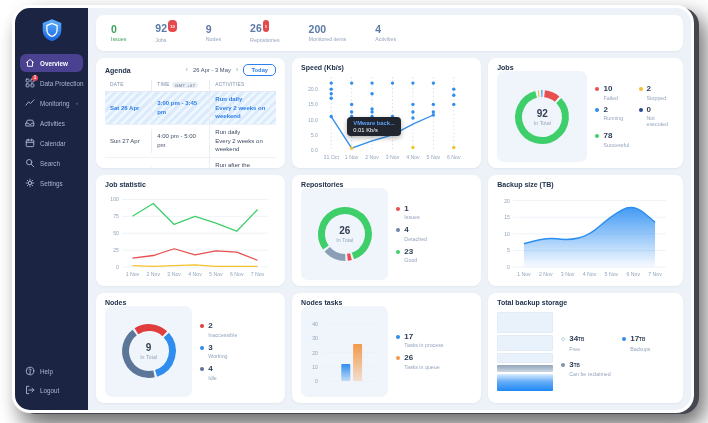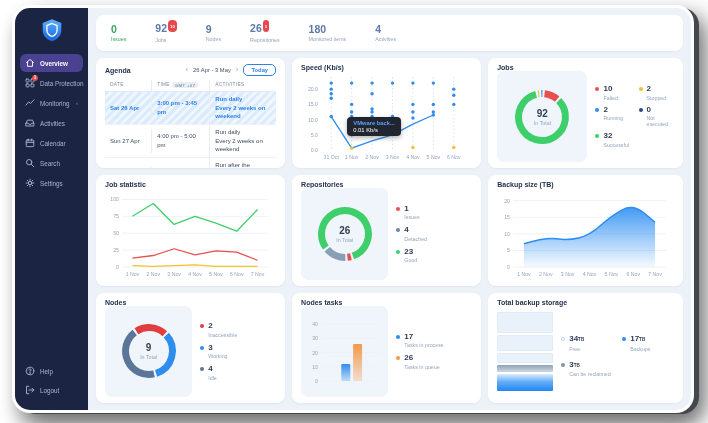--- a/index.html
+++ b/index.html
@@ -215,21 +215,21 @@
           </div>
       <div class="stat">
         <div class="st-val">9</div>
             <div class="st-lab">Nodes</div>
           </div>
       <div class="stat">
         <div class="st-val"><span>26</span><span class="st-badge">1</span></div>
         <div class="st-lab">Repositories</div>
           </div>
       <div class="stat">
-        <div class="st-val">180</div>
+        <div class="st-val">200</div>
             <div class="st-lab">Monitored items</div>
           </div>
       <div class="stat">
         <div class="st-val">4</div>
             <div class="st-lab">Activities</div>
           </div>
     </div>
 
     <div class="grid">
 
@@ -380,21 +380,21 @@
                 <div class="leg-item">
                   <span class="dot" style="background: rgb(39, 72, 143);"></span>
                   <div>
                     <div class="leg-val">0</div>
                     <div class="leg-lab">Not executed</div>
                   </div>
                 </div>
                 <div class="leg-item">
                   <span class="dot" style="background: rgb(62, 207, 107);"></span>
                   <div>
-                    <div class="leg-val">32</div>
+                    <div class="leg-val">78</div>
                     <div class="leg-lab">Successful</div>
                   </div>
                 </div>
               </div>
         </div>
       </div>
 
       <div class="card">
         <div class="card-title">Job statistic</div>
         <div class="chart-area"><svg viewBox="0 0 171 91" width="171" height="91">

